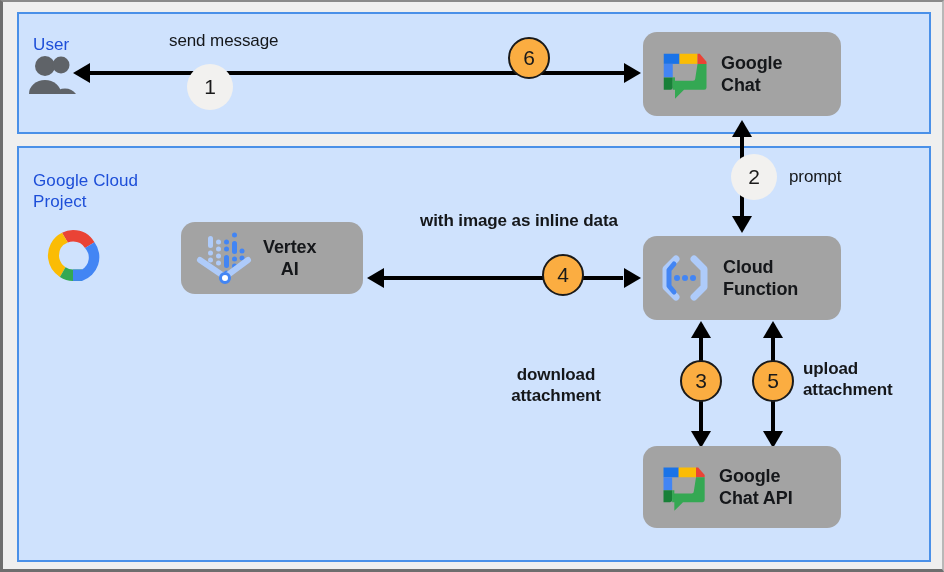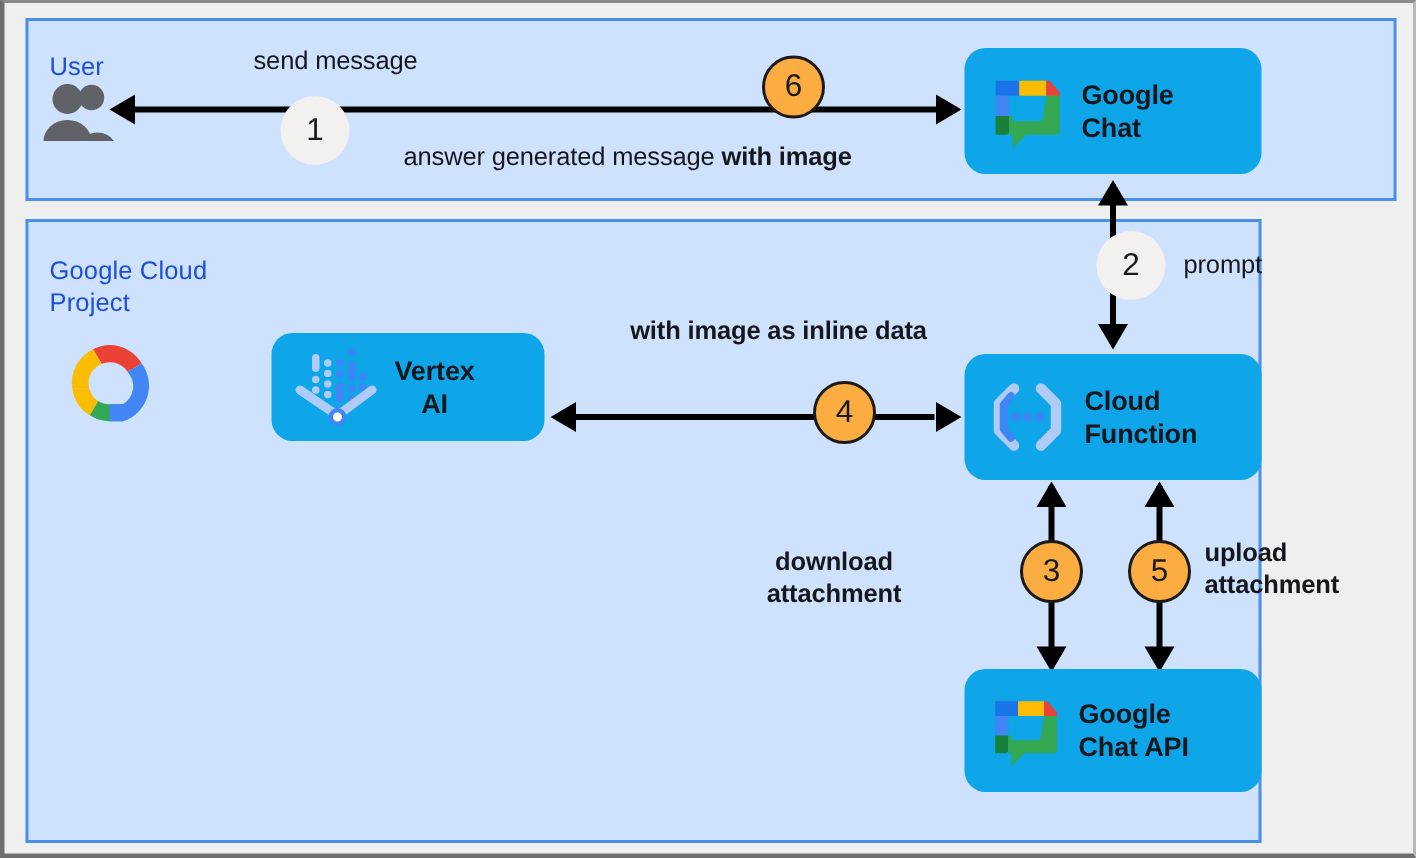--- a/index.html
+++ b/index.html
@@ -22,37 +22,37 @@
   }
 
   
   .panel {
     position: absolute;
     background: #cfe2fd;
     border: 2px solid #4a90e8;
     box-sizing: border-box;
   }
   #panel-user   { left: 14px;  top: 10px;  width: 914px; height: 122px; }
-  #panel-gcp    { left: 14px;  top: 144px; width: 824px; height: 416px; }
+  #panel-gcp    { left: 14px;  top: 144px; width: 914px; height: 416px; }
 
   .panel-title {
     position: absolute;
     font-size: 17px;
     color: #1d4ed8;
     line-height: 21px;
     letter-spacing: 0.1px;
     white-space: pre-line;
   }
   #title-user { left: 14px;  top: 20px; }
   #title-gcp  { left: 14px;  top: 22px; }
 
   
   .node {
     position: absolute;
-    background: #0ea5e9;
+    background: #a3a3a3;
     border-radius: 14px;
     box-sizing: border-box;
     display: flex;
     align-items: center;
     gap: 10px;
     padding: 0 14px;
   }
   .node-label {
     font-size: 18px;
     font-weight: bold;
@@ -160,21 +160,20 @@
 
   <div class="arrow-line h-line" style="left:84px; top:69px; width:550px;"></div>
   <div class="arrowhead ah-left" style="left:70px; top:61px;"></div>
   <div class="arrowhead ah-right" style="left:621px; top:61px;"></div>
 
   <div class="badge badge-grey" style="left:184px; top:62px;">1</div>
   <div class="badge badge-orange" style="left:505px; top:35px;">6</div>
 
   <div class="caption" style="left:166px; top:28px;">send message</div>
 
-  <div class="caption cap-mixed" style="left:266px; top:92px;"><span>answer generated message </span><b>with image</b></div>
 
   <div class="node" id="node-google-chat">
     <span class="icon-wrap">
       <svg width="54" height="54" viewBox="0 0 48 48">
         <path d="M6 6 h14 v9 H6 z" fill="#1a73e8"></path>
         <path d="M20 6 h16 v9 H20 z" fill="#fbbc04"></path>
         <path d="M36 6 h2 l6 7 v2 h-8 z" fill="#ea4335"></path>
         <path d="M6 15 h8 v12 H6 z" fill="#4285f4"></path>
         <path d="M6 27 h8 v9 a2 2 0 0 1 -2 2 H6 z" fill="#188038"></path>
         <path d="M36 15 h8 v21 a2 2 0 0 1 -2 2 H24 l-8 8 v-8 h-2 v-8 h18 a2 2 0 0 0 2 -2 z" fill="#34a853"></path>

